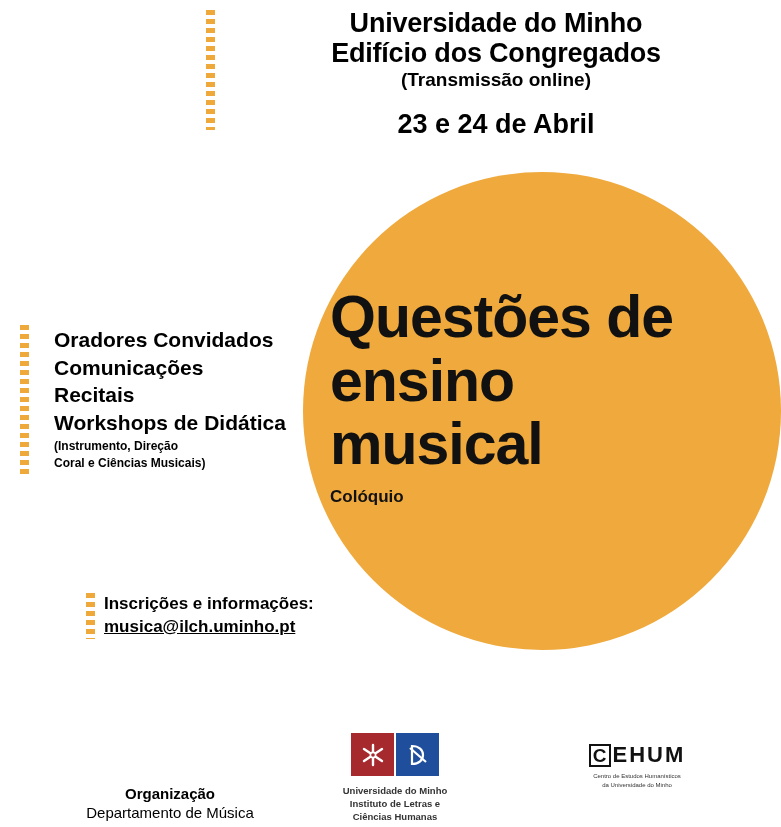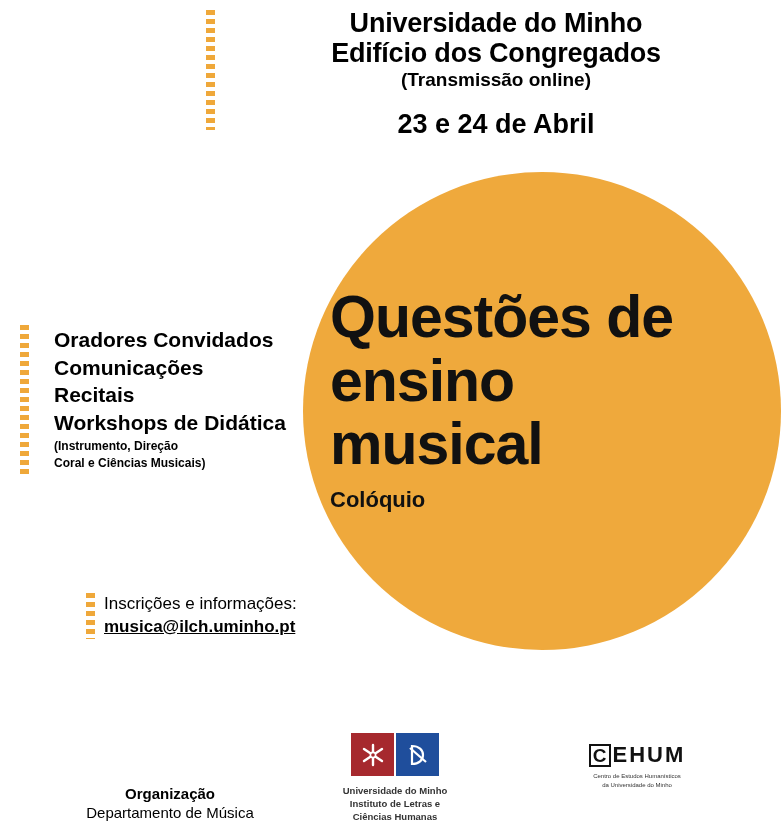--- a/index.html
+++ b/index.html
@@ -75,21 +75,21 @@
     text-align: left;
     color: #111111;
   }
   #circle-text .title {
     font-size: 59px;
     font-weight: bold;
     line-height: 1.08;
     letter-spacing: -1px;
   }
   #circle-text .sub {
-    font-size: 22px;
+    font-size: 17px;
     font-weight: bold;
     margin-top: 10px;
   }
 
   
   #topics {
     position: absolute;
     left: 54px;
     top: 326px;
     width: 280px;
@@ -108,21 +108,21 @@
 
   
   #contact {
     position: absolute;
     left: 104px;
     top: 593px;
     width: 330px;
   }
   #contact .label {
     font-size: 17px;
-    font-weight: normal;
+    font-weight: bold;
     line-height: 1.35;
   }
   #contact .email {
     font-size: 17px;
     font-weight: bold;
     text-decoration: underline;
     line-height: 1.35;
     display: inline-block;
   }
 

